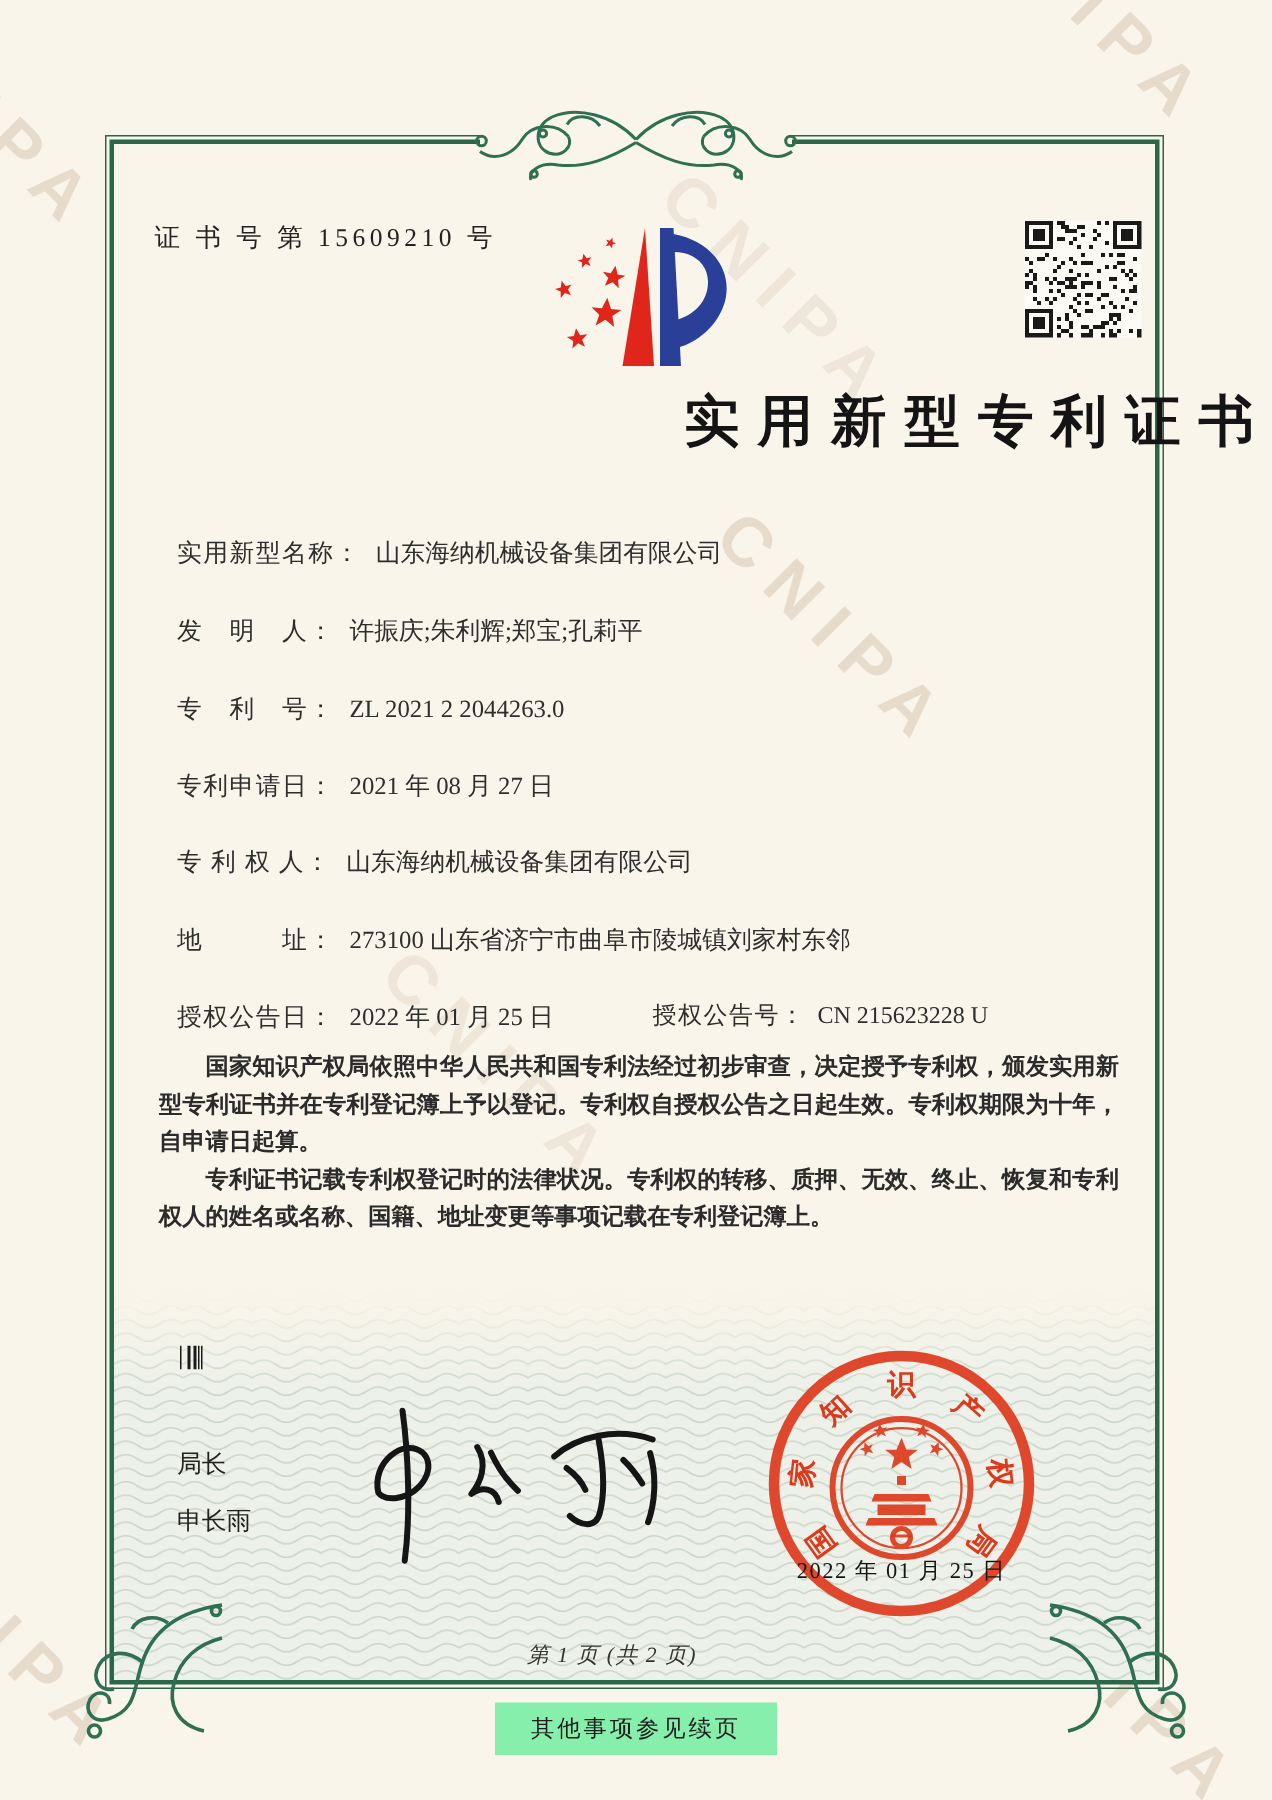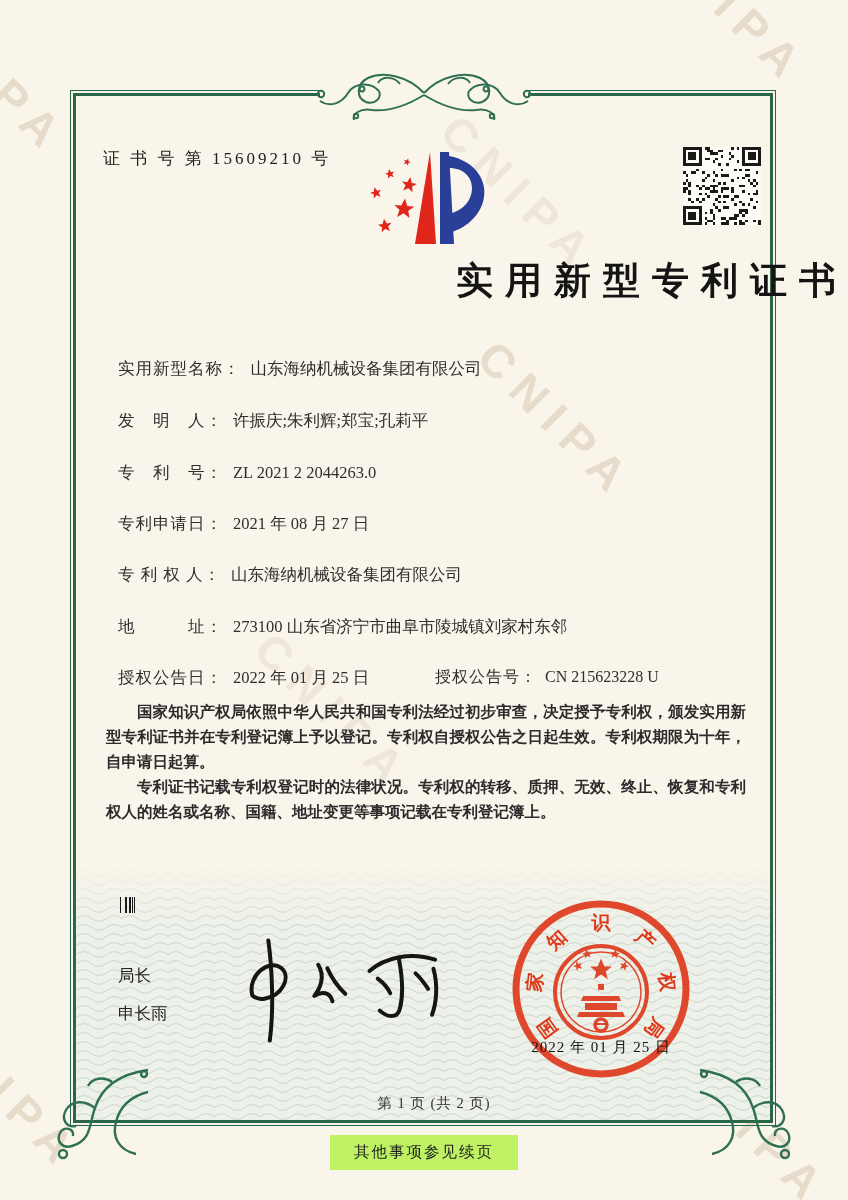--- a/index.html
+++ b/index.html
@@ -78,26 +78,26 @@
     position:absolute; left:50%; top:50%;
     font-size:19px; font-weight:bold; color:#dd3a1c;
     font-family:"Liberation Serif", serif;
   }
   .seal-date {
     position:absolute; left:50%; top:142px; transform:translateX(-50%);
     font-size:15px; color:#141414; white-space:nowrap; letter-spacing:1px;
   }
   
   .page-info {
-    position:absolute; left:82px; width:704px; top:1094px; z-index:2;
-    text-align:center; font-size:14.5px; color:#333; letter-spacing:1px;
+    position:absolute; left:56px; width:704px; top:1094px; z-index:2;
+    text-align:center; font-size:14.5px; color:#333; letter-spacing:1px;font-style:italic;
   }
   .continuation {
     position:absolute; left:50%; top:1135px; transform:translateX(-50%); z-index:2;
-    background:#bef264; padding:7px 24px; font-size:15.5px; color:#1d1d1d; letter-spacing:2px;
+    background:#86efac; padding:7px 24px; font-size:15.5px; color:#1d1d1d; letter-spacing:2px;
     white-space:nowrap;
   }
 </style>
 </head>
 <body>
 
 <div class="page">
 
   <div class="wm" style="left:-62px; top:-14px;">CNIPA</div>
   <div class="wm" style="left:678px; top:-84px;">CNIPA</div>

